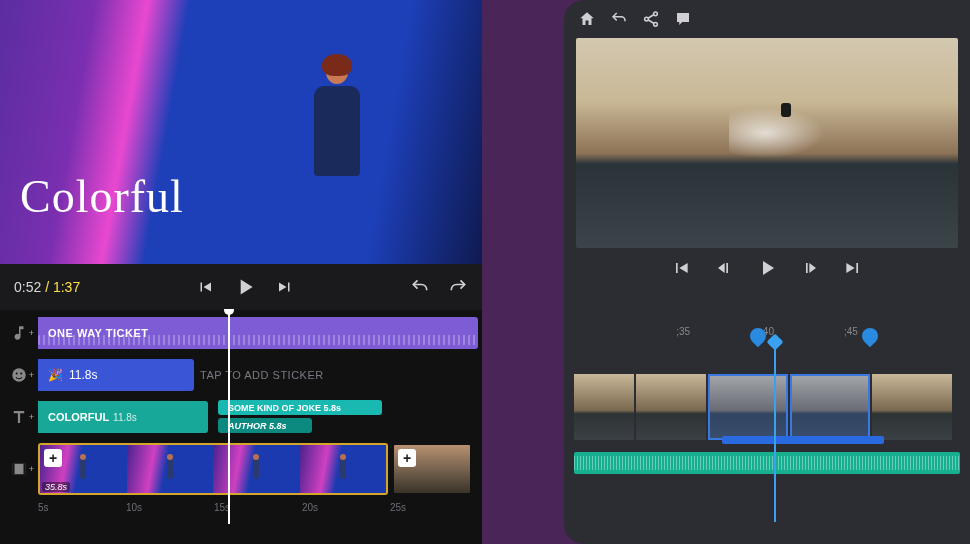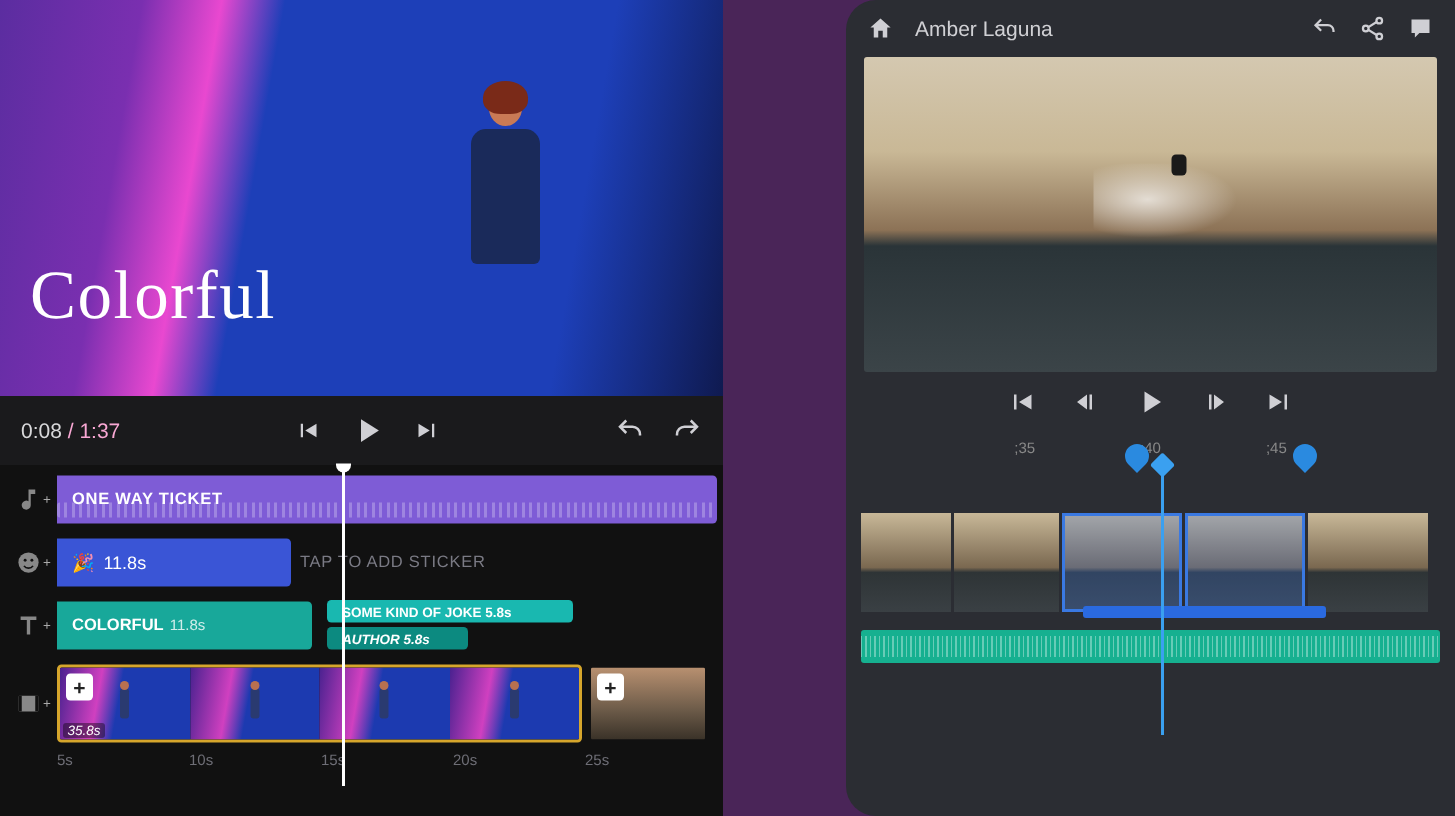--- a/index.html
+++ b/index.html
@@ -30,21 +30,21 @@
 .preview-left .brand {
   position: absolute; left: 20px; top: 170px;
   font-family: "Brush Script MT", cursive; font-size: 46px; color: #fff; font-weight: 500;
   letter-spacing: 1px;
 }
 
 .controls-left {
   height: 46px; display: flex; align-items: center; padding: 0 14px; gap: 18px; background: #1a1a1c;
 }
 .time-left { color: #d8d8da; font-size: 14px; }
-.time-left .dur { color: #f9a8d4; }
+.time-left .dur { color: #fde047; }
 .ctrl-spacer { flex: 1; }
 .icon-btn { color: #cfcfd4; cursor: pointer; display: inline-flex; }
 .icon-btn svg { display: block; }
 
 .timeline-left { padding: 4px 0 0 0; position: relative; background: #111; }
 .row { display: flex; align-items: center; height: 38px; margin-bottom: 4px; }
 .row .tool { width: 38px; display: flex; align-items: center; justify-content: center; color: #888; position: relative; }
 .row .tool .plus { position: absolute; right: 4px; bottom: 4px; font-size: 9px; color: #aaa; }
 .row .lane { flex: 1; position: relative; height: 100%; }
 
@@ -89,21 +89,21 @@
 .surfer { position: absolute; left: 52%; top: 28%; width: 24px; height: 30px; }
 .surfer::before { content:""; position:absolute; width:10px; height:14px; background:#1a1a1a; border-radius:3px; left:6px; top:6px;}
 .wave-splash { position:absolute; left:40%; top:34%; width:120px; height:60px;
   background: radial-gradient(ellipse at 30% 40%, rgba(255,255,255,0.7) 0%, transparent 50%);
 }
 
 .timecode-right { padding: 6px 16px 2px; color: #4aa0e6; font-size: 11px; }
 .timecode-right .frames { color: #888; font-size: 9px; }
 .controls-right { height: 40px; display: flex; align-items: center; justify-content: center; gap: 22px; color: #d8d8dc; }
 
-.ruler-right { height: 22px; display: flex; justify-content: center; gap: 70px; color: #888; font-size: 10px; align-items: center; padding: 0 20px;}
+.ruler-right { height: 22px; display: flex; justify-content: center; gap: 70px; color: #888; font-size: 10px; align-items: center; padding: 0 20px; margin-top: 32px;}
 
 .timeline-right { position: relative; padding: 14px 0 0; height: 210px; }
 .playhead-right { position: absolute; left: 210px; top: 0; bottom: 30px; width: 2px; background: #3aa0f0; z-index: 6; }
 .playhead-right::before { content:""; position:absolute; top:-6px; left:-5px; width:12px; height:12px; background:#3aa0f0; transform:rotate(45deg); border-radius:2px;}
 
 .vtrack-right { height: 66px; margin: 18px 10px 6px; display: flex; gap: 2px; position: relative; }
 .vtrack-right .th { height: 66px; background: linear-gradient(180deg,#c8b898 0%, #7a6850 55%, #2e3436 60%, #3a4044 100%); position: relative; }
 .vtrack-right .th.sel { outline: 2px solid #3a7ae0; outline-offset: -2px; }
 .vtrack-right .th .hl { position:absolute; inset:0; background: rgba(60,120,230,0.25);}
 .marker { position: absolute; top: -14px; width: 16px; height: 16px; background: #2a8ae0; border-radius: 50% 50% 50% 0; transform: rotate(-45deg); }
@@ -123,21 +123,21 @@
     <div class="person">
       <div class="hair"></div>
         <div class="head"></div>
         <div class="body"></div>
     </div>
     <div class="brand">Colorful</div>
   </div>
 
   <div class="controls-left">
     <div class="time-left">
-      <span>0:08</span><span class="dur"><span> / </span><span>1:37</span></span>
+      <span>0:52</span><span class="dur"><span> / </span><span>1:37</span></span>
     </div>
     <div class="ctrl-spacer"></div>
     <span class="icon-btn">
         <svg width="18" height="18" viewBox="0 0 24 24" fill="currentColor">
           <path d="M6 6h2v12H6zM20 6v12l-10-6z"></path>
         </svg>
       </span>
     <span class="icon-btn">
         <svg width="26" height="26" viewBox="0 0 24 24" fill="currentColor">
           <path d="M8 5v14l11-7z"></path>
@@ -261,21 +261,20 @@
 
 <div class="gap"></div>
 
 <div class="app-right">
   <div class="topbar-right">
     <span class="icon-btn">
         <svg width="18" height="18" viewBox="0 0 24 24" fill="currentColor">
           <path d="M12 3l9 8h-3v9h-4v-6H10v6H6v-9H3z"></path>
         </svg>
       </span>
-    <span class="title">Amber Laguna</span>
     <span class="icon-btn">
         <svg width="18" height="18" viewBox="0 0 24 24" fill="none" stroke="currentColor" stroke-width="2">
           <path d="M9 14l-5-5 5-5"></path>
           <path d="M4 9h11a5 5 0 015 5v1"></path>
         </svg>
       </span>
     <span class="icon-btn">
         <svg width="18" height="18" viewBox="0 0 24 24" fill="none" stroke="currentColor" stroke-width="2">
           <circle cx="18" cy="5" r="2.5"></circle>
           <circle cx="6" cy="12" r="2.5"></circle>

